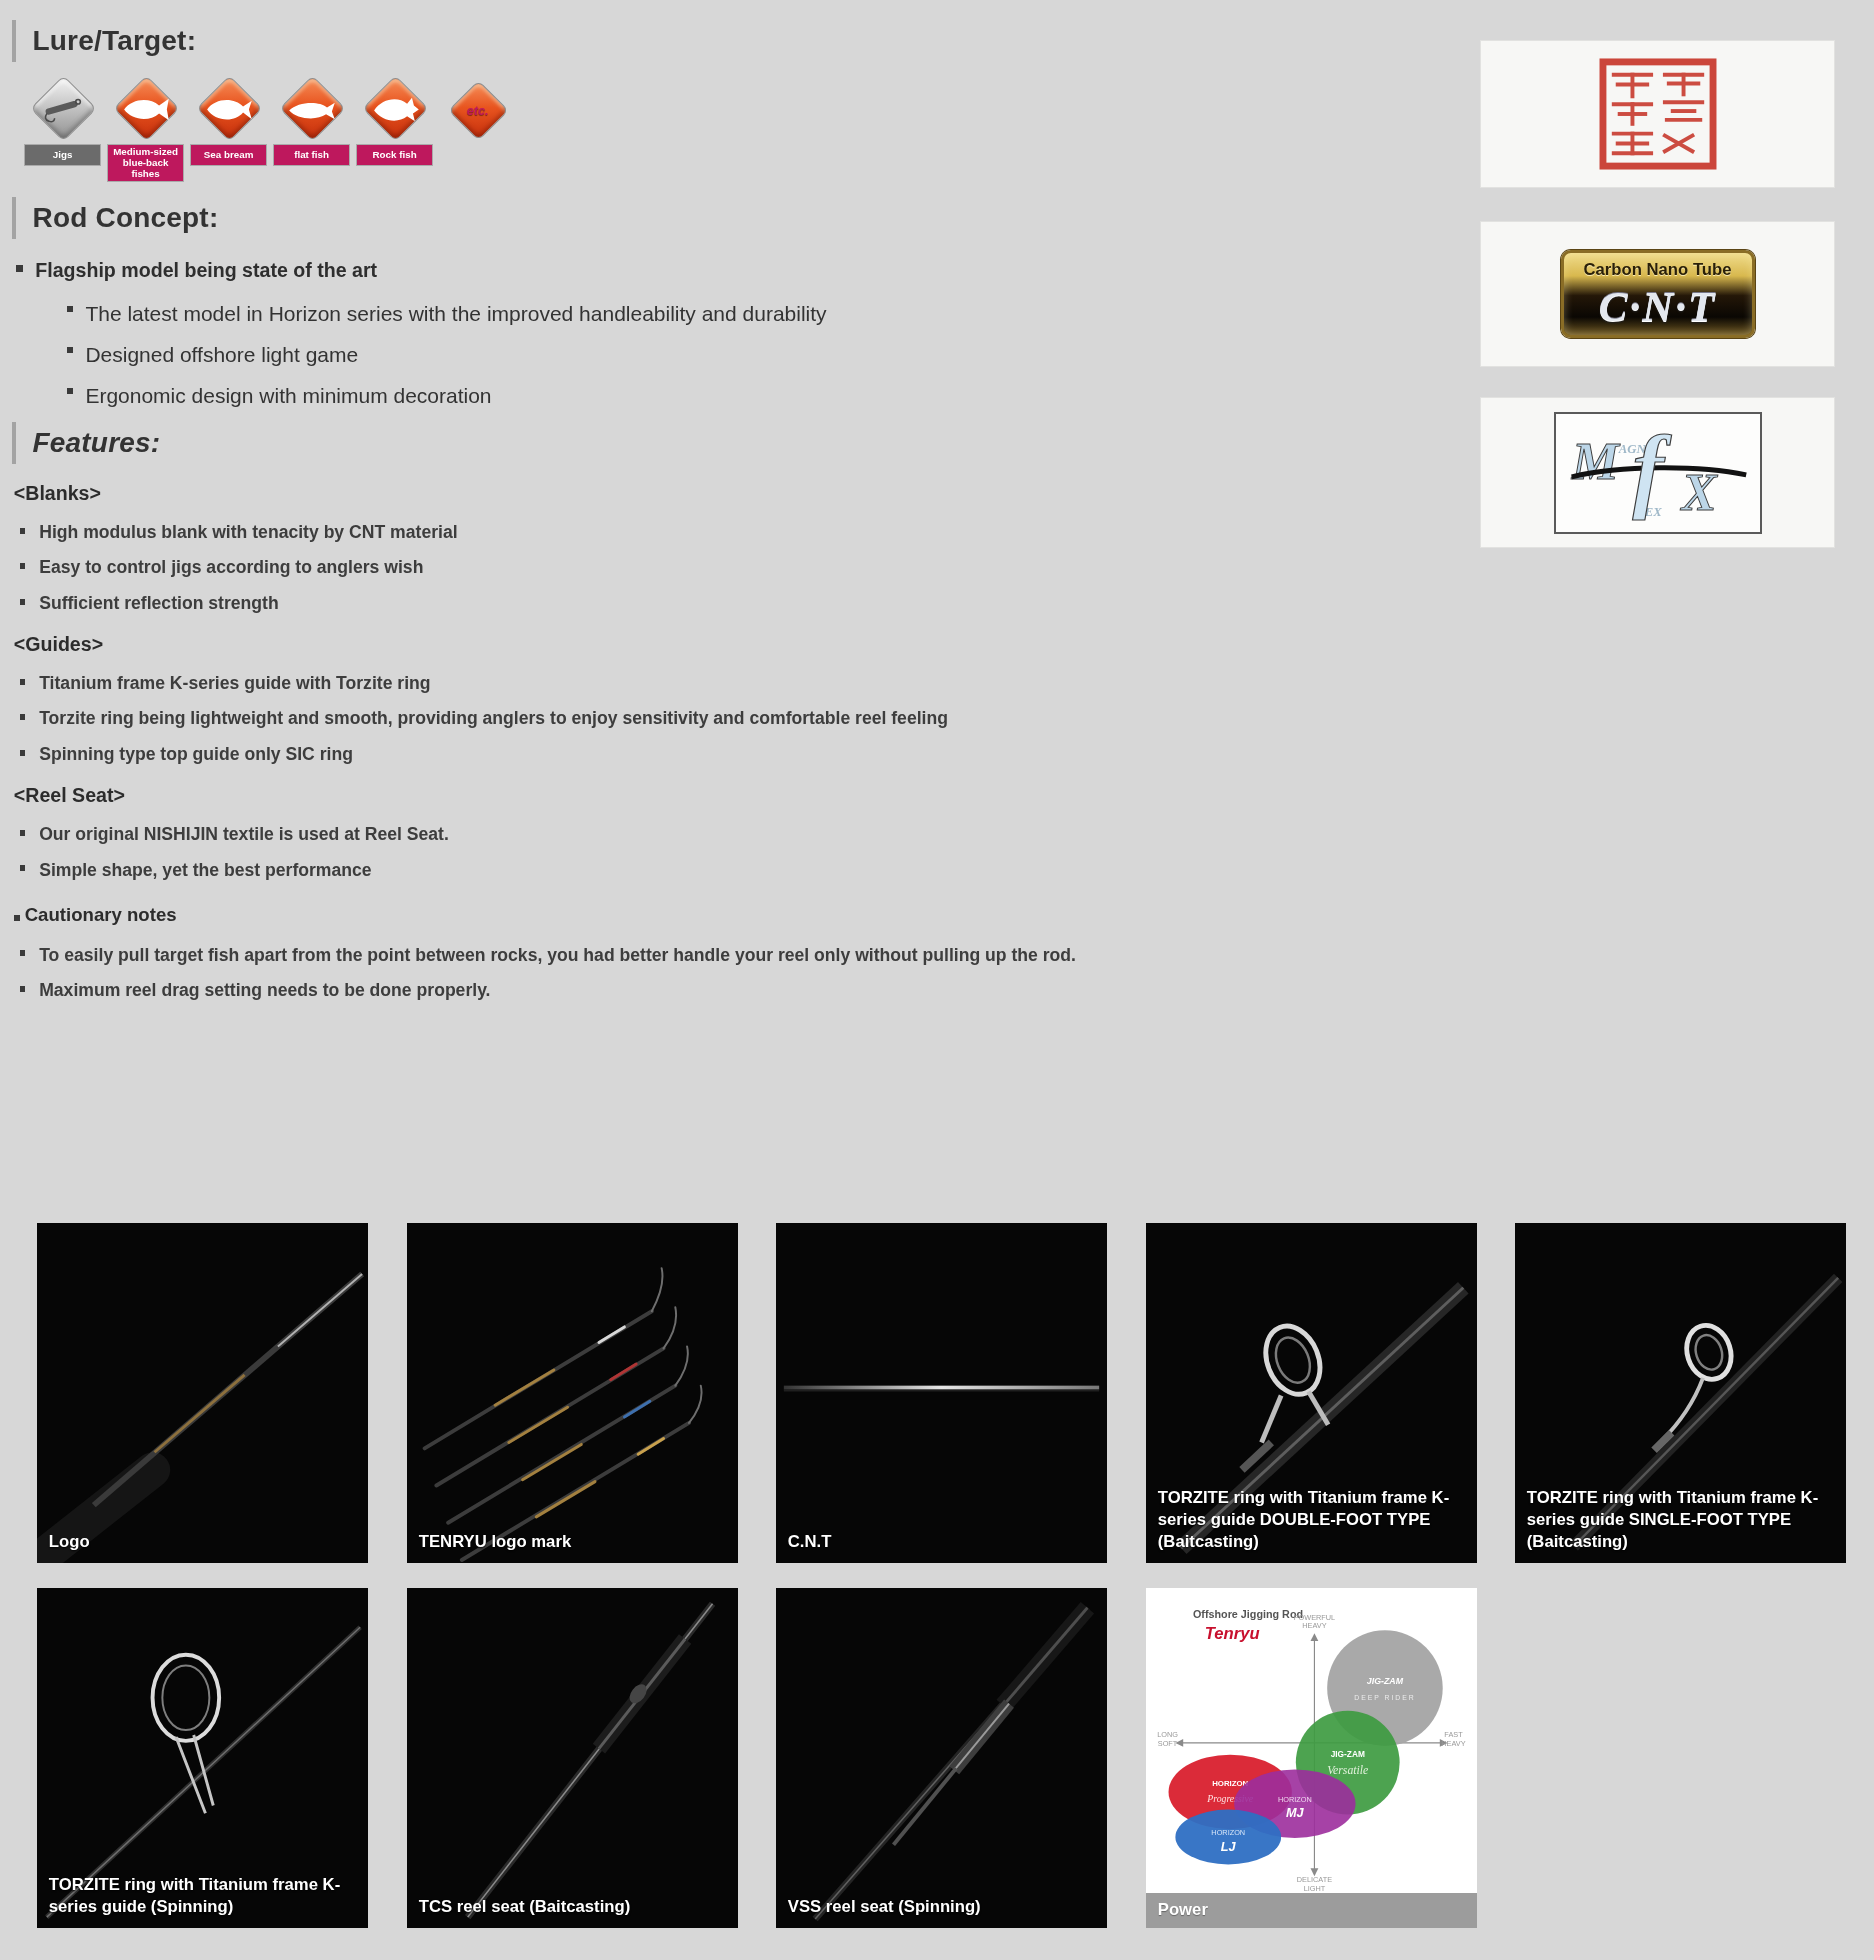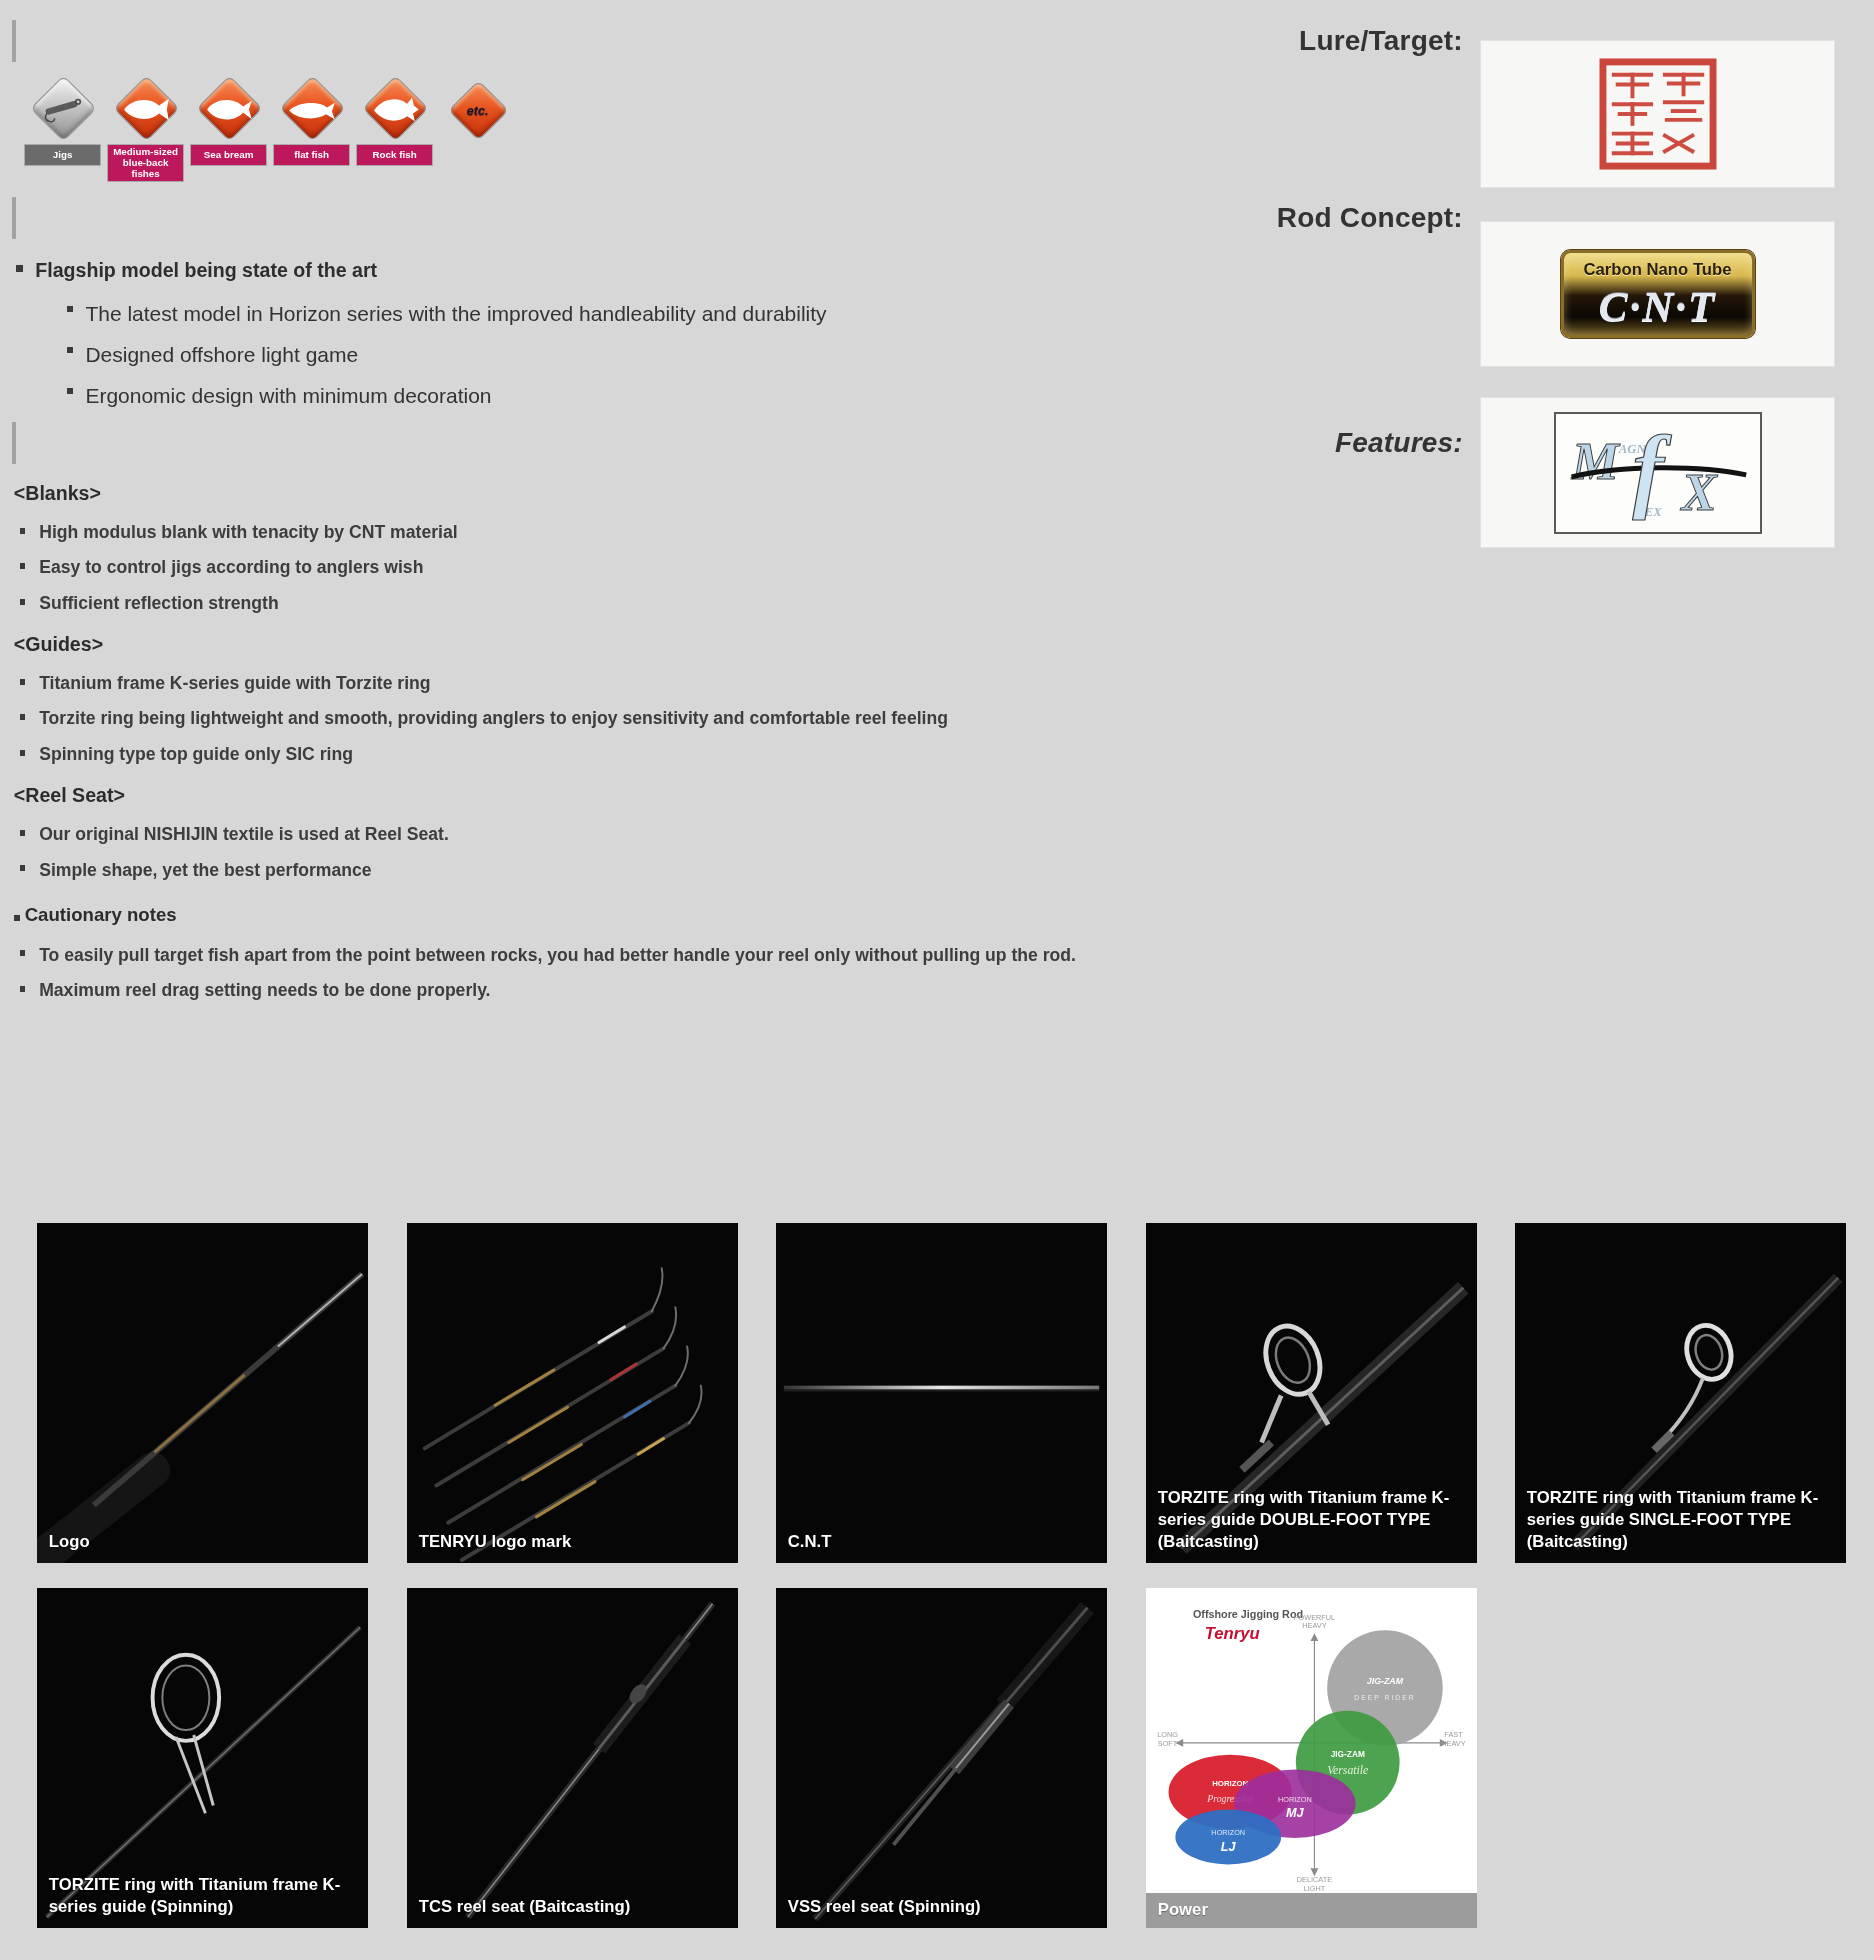--- a/index.html
+++ b/index.html
@@ -1,40 +1,40 @@
 <!DOCTYPE html>
 <html><head>
 <meta charset="utf-8">
 <style>
   html,body { margin:0; padding:0; }
   body { background:#d7d7d7; font-family:"Liberation Sans", sans-serif; }
   #page { position:relative; width:1874px; height:1960px; background:#d7d7d7; overflow:hidden; }
 
   
   #content { position:absolute; left:11.8px; top:19.6px; width:1451px; }
-  .sec-heading { border-left:4.9px solid #a3a3a3; padding-left:16.7px; font-size:28px; font-weight:700; color:#333; line-height:1.5; letter-spacing:0.2px;text-align:right; }
+  .sec-heading { border-left:4.9px solid #a3a3a3; padding-left:16.7px; font-size:28px; font-weight:700; color:#333; line-height:1.5; letter-spacing:0.2px; }
   #lure-heading { margin-bottom:17.6px; }
   #rod-heading { margin-bottom:19.6px; }
   #features-heading { margin:5.9px 0 13.7px 0;font-style:italic; }
 
   
   .lure-row { display:flex; align-items:flex-start; gap:1px; margin:0 0 19.6px 9.8px; height:98px; }
   .lure-item { position:relative; width:82px; height:98px; }
   .diamond { position:absolute; left:18.6px; top:5.9px; width:45px; height:45px; transform:rotate(45deg); border-radius:6.9px;
              background:linear-gradient(135deg,#f6915c 0%,#e8541f 45%,#c52f0c 100%);
              border:1px solid #8d8d8d;
              box-shadow:inset -2px -2px 4.9px rgba(110,18,0,.55), inset 2px 2px 3.9px rgba(255,220,180,.7); }
   .diamond.gray { background:linear-gradient(135deg,#f4f4f4 0%,#c2c2c2 50%,#8f8f8f 100%);
                   box-shadow:inset -2px -2px 4.9px rgba(60,60,60,.45), inset 2px 2px 3.9px rgba(255,255,255,.85); }
   .fish { position:absolute; left:15.7px; top:13.7px; width:51px; height:33px; }
   .band { position:absolute; left:2.9px; right:2.9px; top:65px; min-height:15.7px; background:#be185d; color:#fff;
           font-size:9.8px; font-weight:700; line-height:1.1; display:flex; align-items:center; justify-content:center;
           text-align:center; padding:2px 1px; border:1px solid #aaa; }
   .band.gray { background:#6b6b6b; }
-  .etc-label { position:absolute; left:0; right:0; top:24.5px; text-align:center; color:#0f172a; font-size:12.7px;
+  .etc-label { position:absolute; left:0; right:0; top:24.5px; text-align:center; color:#be185d; font-size:12.7px;
                font-weight:700; font-style:italic; text-shadow:0 1px 1px rgba(0,0,0,.45); }
 
   
   .li1 { display:flex; gap:12.7px; margin:0 0 15.7px 3.9px; font-size:19.6px; font-weight:700; color:#2e2e2e; line-height:1.3; }
   .li2 { display:flex; gap:12.7px; margin:0 0 13.7px 55px; font-size:21px; font-weight:400; color:#333; line-height:1.3; }
   .sq { width:6.9px; height:6.9px; background:#3a3a3a; margin-top:6.9px; flex:0 0 auto; }
   .sq.s { width:5.9px; height:5.9px; }
   .group-title { font-size:19.6px; font-weight:700; color:#2c2c2c; margin:17.6px 0 15.7px 2px; }
   .fi { display:flex; gap:13.7px; margin:0 0 11.8px 7.8px; font-size:17.6px; font-weight:700; color:#3d3d3d; line-height:1.35; }
   .caution-title { display:flex; gap:5px; align-items:center; font-size:18.6px; font-weight:700; color:#2c2c2c; margin:21.6px 0 17.6px 2px; }

